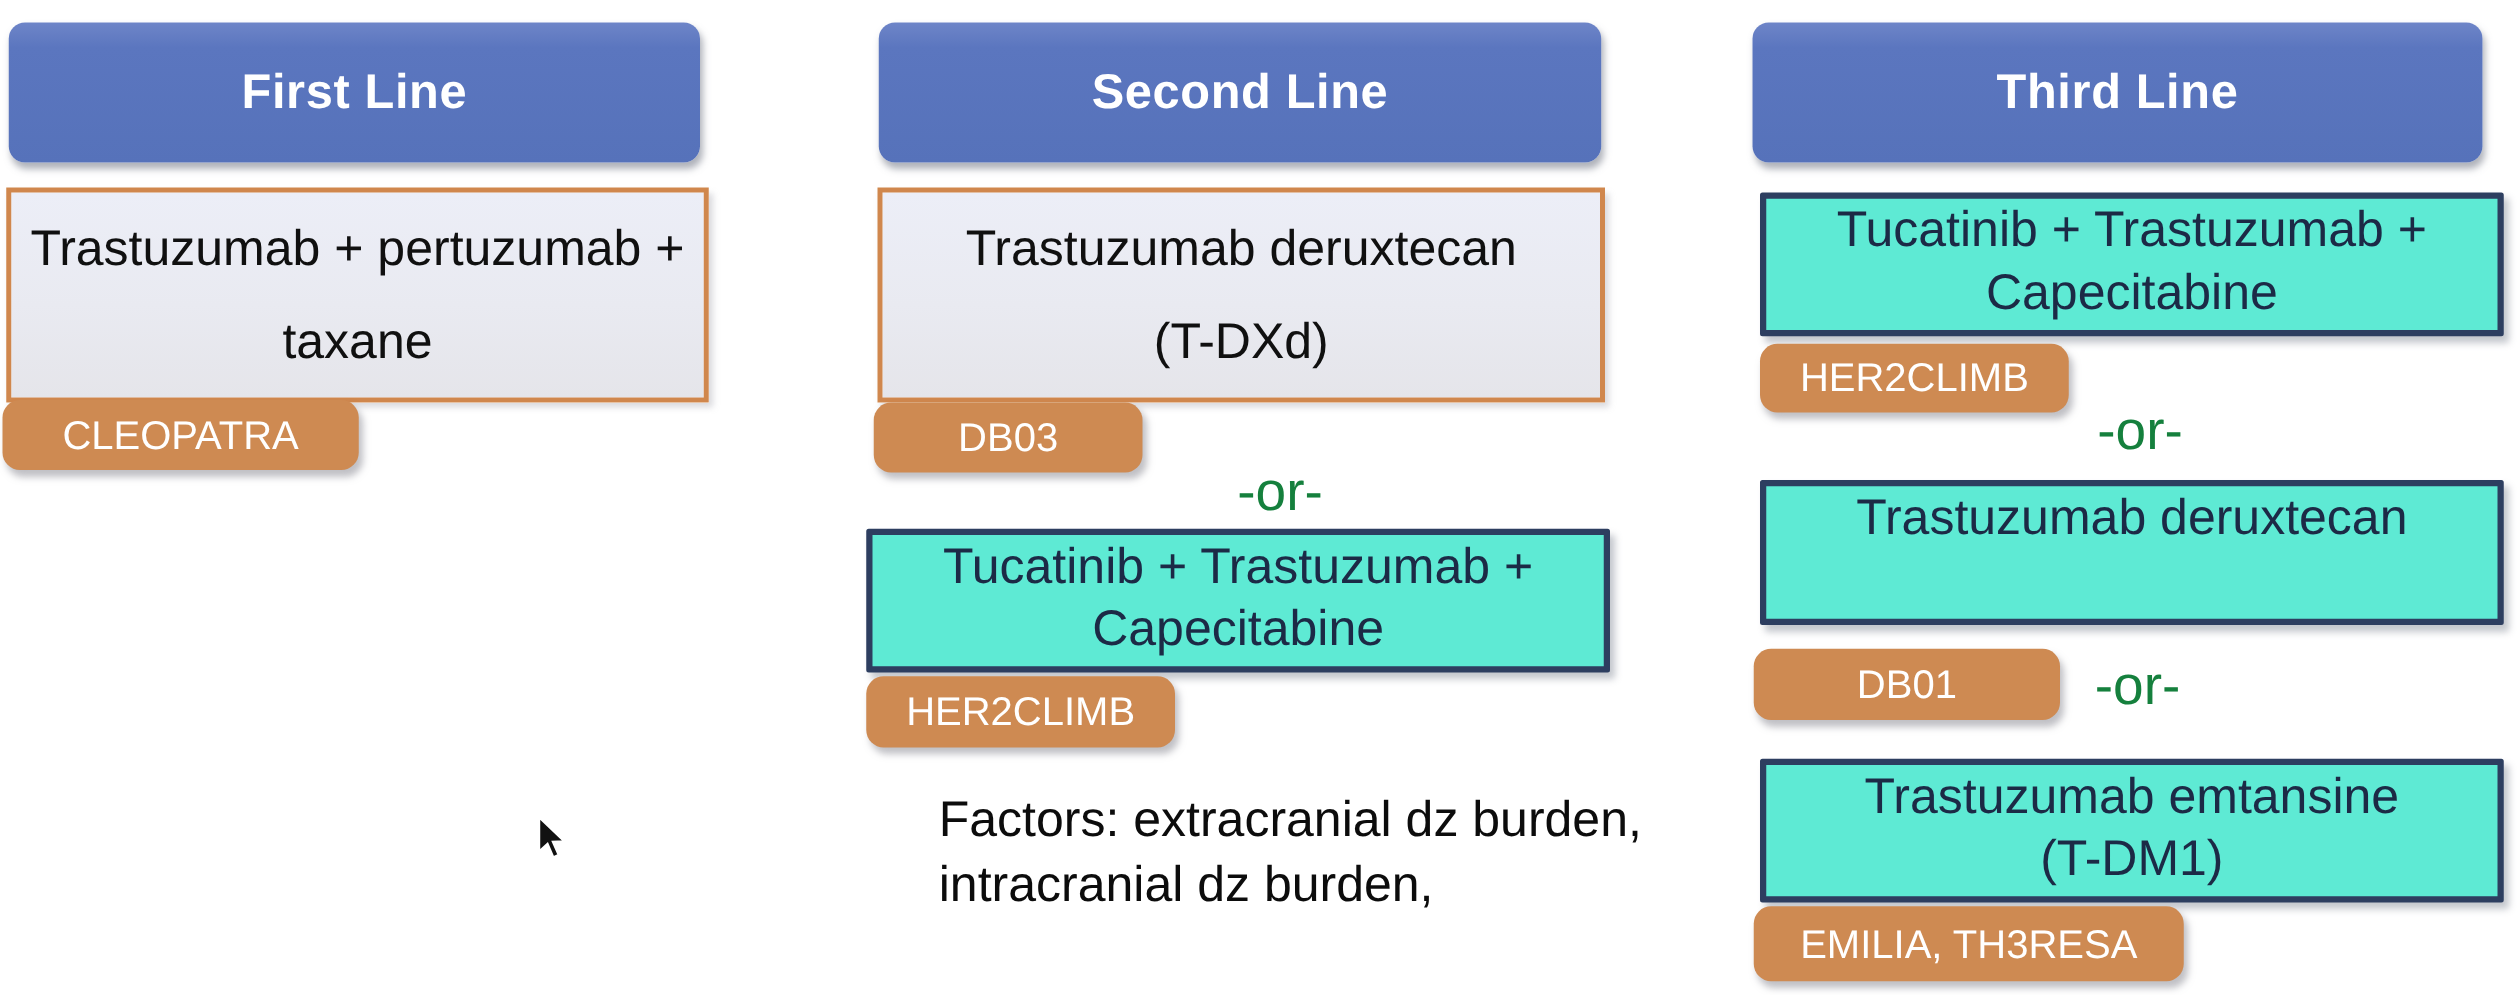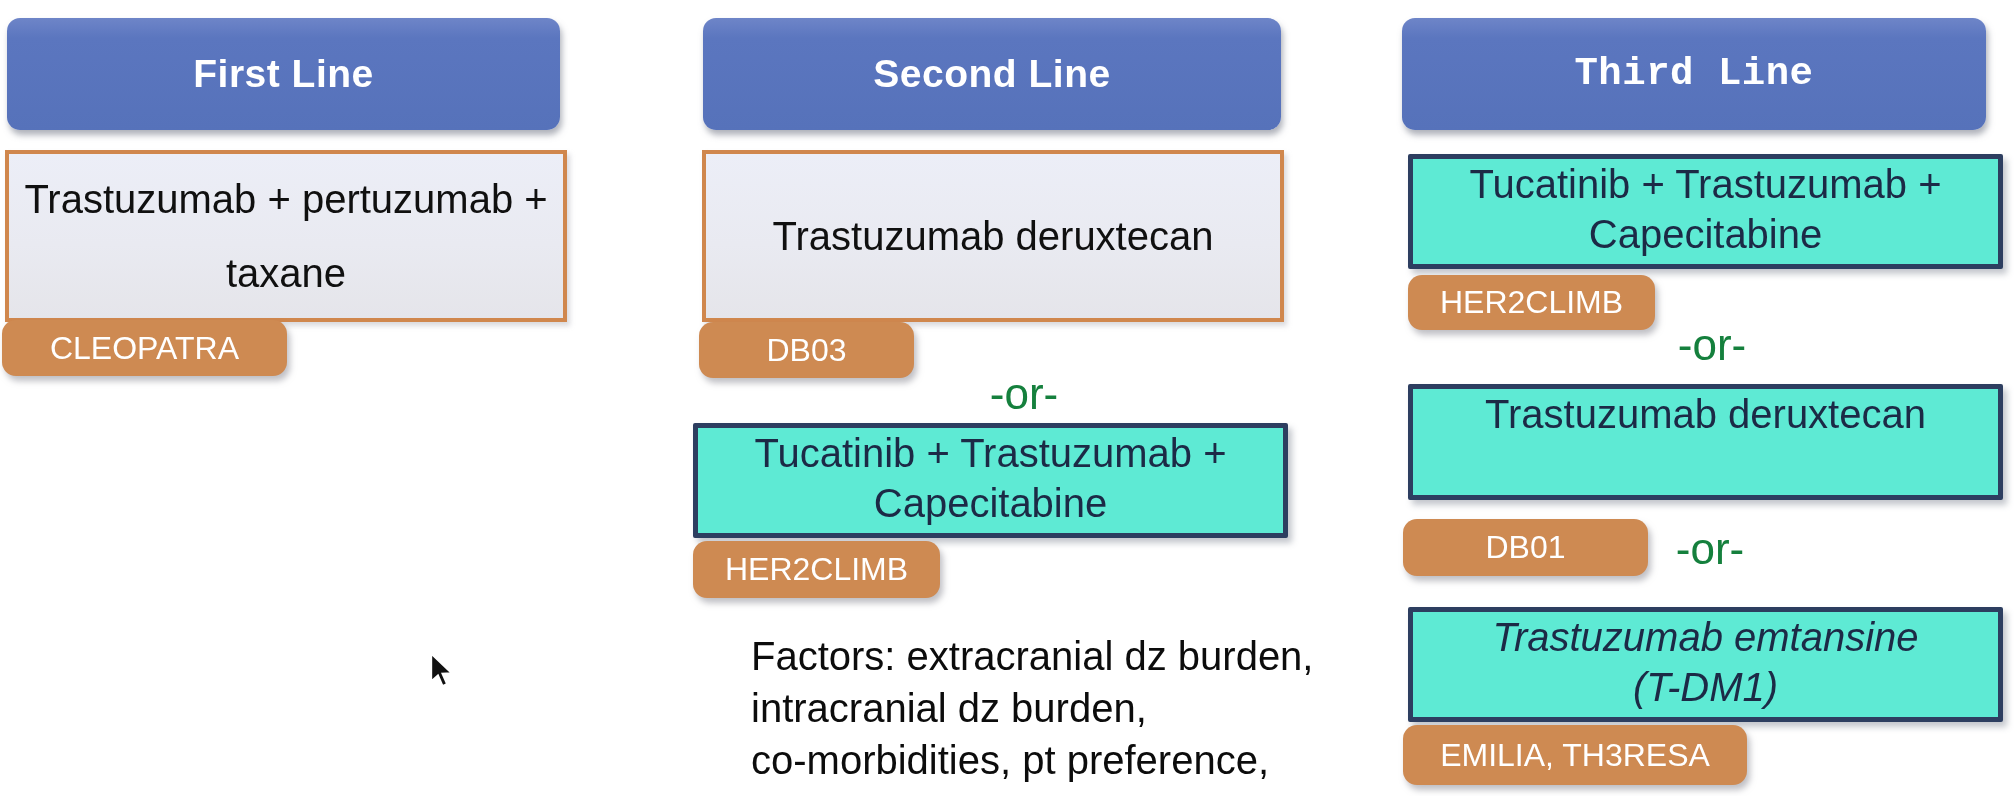--- a/index.html
+++ b/index.html
@@ -56,59 +56,59 @@
     <span>Trastuzumab + pertuzumab +</span>
     <span>taxane</span>
   </div>
 
   <div class="trial-tag" style="left:2px;top:320px;width:285px;height:56px;">CLEOPATRA</div>
 
   <div class="col-header" style="left:703px;top:18px;width:578px;">Second Line</div>
 
   <div class="orange-box" style="left:702px;top:150px;width:574px;">
     <span>Trastuzumab deruxtecan</span>
+    <span>(T-DXd)</span>
   </div>
 
   <div class="trial-tag" style="left:699px;top:322px;width:215px;height:56px;text-align:right;">DB03</div>
 
   <div class="or-sep" style="left:944px;top:368px;">-or-</div>
 
   <div class="navy-box" style="left:693px;top:423px;width:585px;height:105px;">
     <span>Tucatinib + Trastuzumab +</span>
     <span>Capecitabine</span>
   </div>
 
   <div class="trial-tag" style="left:693px;top:541px;width:247px;height:57px;">HER2CLIMB</div>
 
   <div class="factors" style="left:738px;top:630px;margin-left:13px;">
     <div>Factors: extracranial dz burden,</div>
     <div>intracranial dz burden,</div>
-    <div>co-morbidities, pt preference,</div>
   </div>
 
-  <div class="col-header" style="left:1402px;top:18px;width:584px;font-family:Liberation Mono, monospace;">Third Line</div>
+  <div class="col-header" style="left:1402px;top:18px;width:584px;">Third Line</div>
 
   <div class="navy-box" style="left:1408px;top:154px;width:585px;height:105px;">
     <span>Tucatinib + Trastuzumab +</span>
     <span>Capecitabine</span>
   </div>
 
   <div class="trial-tag" style="left:1408px;top:275px;width:247px;height:55px;">HER2CLIMB</div>
 
   <div class="or-sep" style="left:1632px;top:319px;">-or-</div>
 
   <div class="navy-box" style="left:1408px;top:384px;width:585px;height:106px;">
     <span>Trastuzumab deruxtecan</span>
   </div>
 
   <div class="trial-tag" style="left:1403px;top:519px;width:245px;height:57px;">DB01</div>
 
   <div class="or-sep" style="left:1630px;top:523px;">-or-</div>
 
-  <div class="navy-box" style="left:1408px;top:607px;width:585px;height:105px;font-style:italic;">
+  <div class="navy-box" style="left:1408px;top:607px;width:585px;height:105px;">
     <span>Trastuzumab emtansine</span>
     <span>(T-DM1)</span>
   </div>
 
   <div class="trial-tag" style="left:1403px;top:725px;width:344px;height:60px;">EMILIA, TH3RESA</div>
 
   <svg class="cursor" style="left:428px;top:652px;" width="30" height="40" viewBox="0 0 20 27">
     <path d="M2,1 L2,20 L6.6,15.8 L9.7,23 L12.8,21.6 L9.7,14.6 L16,14.4 Z" fill="#111111" stroke="#ffffff" stroke-width="1.4"></path>
   </svg>
 

